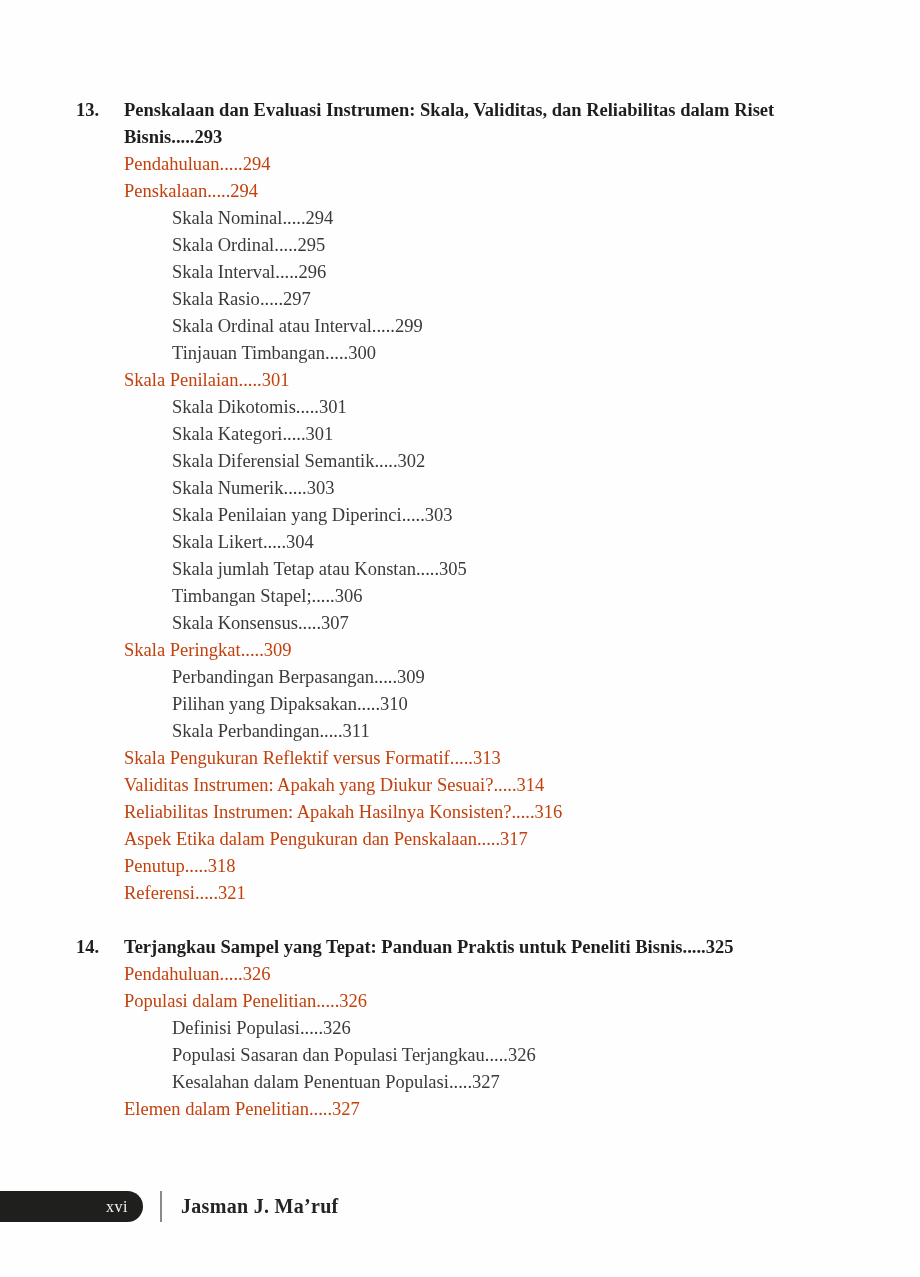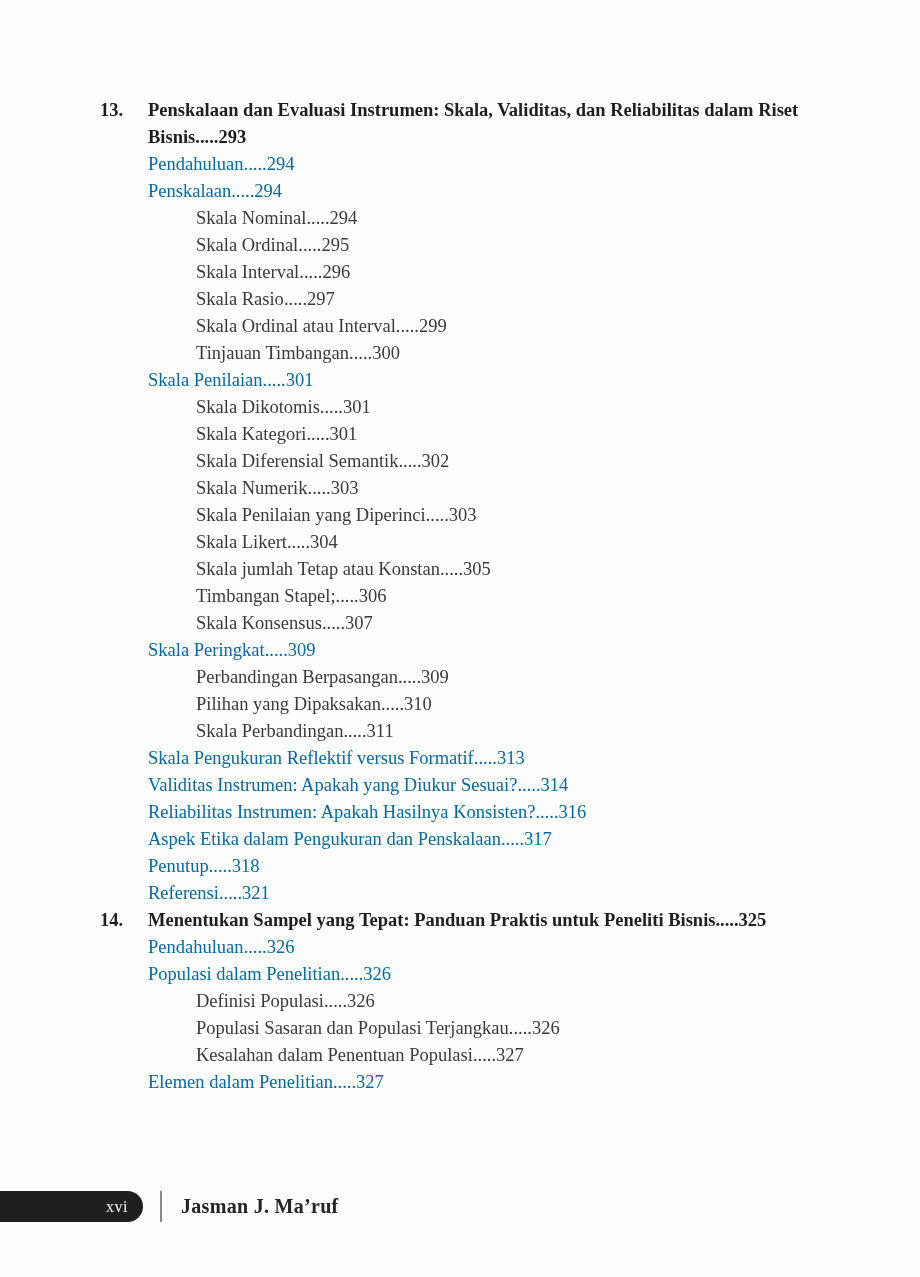--- a/index.html
+++ b/index.html
@@ -14,24 +14,24 @@
     overflow: hidden;
     font-family: "Liberation Serif", "DejaVu Serif", serif;
     color: #2b2b2b;
   }
   .page {
     position: relative;
     width: 920px;
     height: 1277px;
   }
   .toc {
-    padding: 97px 90px 0 100px;
+    padding: 97px 90px 0 76px;
   }
   .chapter-block { margin: 0; }
-  .chapter-block + .chapter-block { }
+  .chapter-block + .chapter-block { margin-top: 27px; }
   .chapter-heading {
     display: flex;
     align-items: flex-start;
     font-weight: bold;
     color: #1e1e1e;
     font-size: 18.5px;
     line-height: 27px;
   }
   .chapter-num {
     width: 48px;
@@ -40,21 +40,21 @@
   .chapter-body {
     max-width: 676px;
   }
   .row {
     font-size: 18.5px;
     line-height: 27px;
     white-space: nowrap;
   }
   .row.level2 {
     margin-left: 48px;
-    color: #0369a1;
+    color: #c2410c;
   }
   .row.level3 {
     margin-left: 96px;
     color: #3a3a3a;
   }
   
   .footer {
     position: absolute;
     left: 0;
     top: 1191px;
@@ -137,21 +137,21 @@
         <div class="row level2"><span>Skala Pengukuran Reflektif versus Formatif</span><span>.....</span><span>313</span></div>
         <div class="row level2"><span>Validitas Instrumen: Apakah yang Diukur Sesuai?</span><span>.....</span><span>314</span></div>
         <div class="row level2"><span>Reliabilitas Instrumen: Apakah Hasilnya Konsisten?</span><span>.....</span><span>316</span></div>
         <div class="row level2"><span>Aspek Etika dalam Pengukuran dan Penskalaan</span><span>.....</span><span>317</span></div>
         <div class="row level2"><span>Penutup</span><span>.....</span><span>318</span></div>
         <div class="row level2"><span>Referensi</span><span>.....</span><span>321</span></div>
       </div>
       <div class="chapter-block">
         <div class="chapter-heading">
           <div class="chapter-num">14.</div>
-          <div class="chapter-body"><span>Menentukan Sampel yang Tepat: Panduan Praktis untuk Peneliti Bisnis</span><span>.....</span><span>325</span></div>
+          <div class="chapter-body"><span>Terjangkau Sampel yang Tepat: Panduan Praktis untuk Peneliti Bisnis</span><span>.....</span><span>325</span></div>
         </div>
         <div class="row level2"><span>Pendahuluan</span><span>.....</span><span>326</span></div>
         <div class="row level2"><span>Populasi dalam Penelitian</span><span>.....</span><span>326</span></div>
         <div class="row level3"><span>Definisi Populasi</span><span>.....</span><span>326</span></div>
         <div class="row level3"><span>Populasi Sasaran dan Populasi Terjangkau</span><span>.....</span><span>326</span></div>
         <div class="row level3"><span>Kesalahan dalam Penentuan Populasi</span><span>.....</span><span>327</span></div>
         <div class="row level2"><span>Elemen dalam Penelitian</span><span>.....</span><span>327</span></div>
       </div>
     </div>
 

